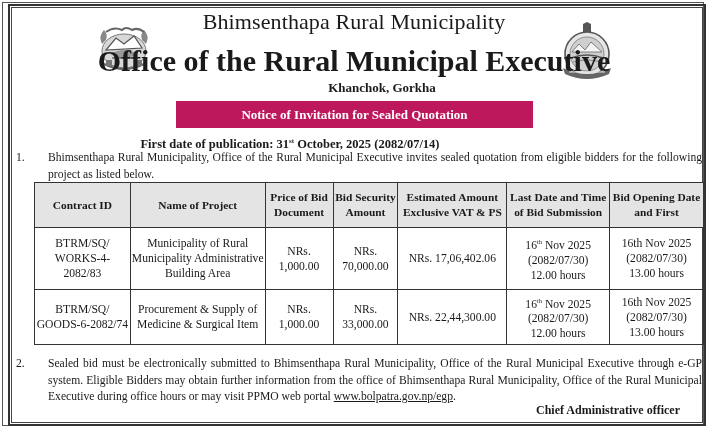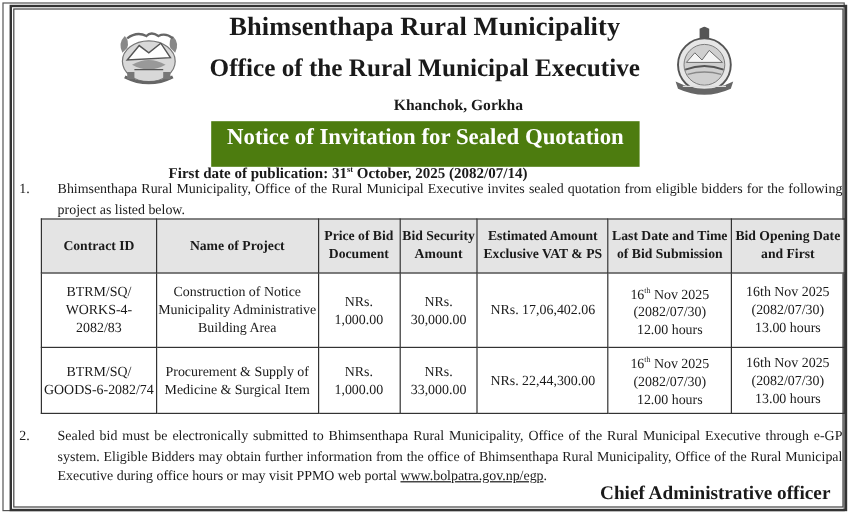--- a/index.html
+++ b/index.html
@@ -7,46 +7,46 @@
          font-family:"Liberation Serif", "DejaVu Serif", serif; color:#1a1a1a; }
   .frame-outer { position:absolute; left:2px; top:2px; width:702px; height:424px;
                  border:1px solid #555; box-sizing:border-box; }
   .frame-mid { position:absolute; left:8px; top:4px; width:698px; height:422px;
                border:2px solid #333; box-sizing:border-box; }
   .frame-inner { position:absolute; left:11px; top:7px; width:692px; height:416px;
                  border:1px solid #444; box-sizing:border-box; }
   .emblem-left { position:absolute; left:92px; top:24px; width:64px; height:50px; }
   .emblem-right { position:absolute; left:557px; top:22px; width:60px; height:62px; }
   .t1 { position:absolute; left:0; width:708px; top:9px; text-align:center;
-        font-weight:bold; font-size:22px; letter-spacing:0.1px; }
+        font-weight:normal; font-size:22px; letter-spacing:0.1px; }
   .t2 { position:absolute; left:0; width:708px; top:44px; text-align:center;
-        font-weight:bold; font-size:21px; }
+        font-weight:bold; font-size:30px; }
   .t3 { position:absolute; left:0; width:708px; top:80px; text-align:center;
         font-weight:bold; font-size:13px;padding-left:28px; }
-  .banner { position:absolute; left:176px; top:101px; width:357px; height:38px;
-            background:#4d7c0f; color:#fff; font-weight:bold; font-size:19px;
+  .banner { position:absolute; left:176px; top:101px; width:357px; height:27px;
+            background:#be185d; color:#fff; font-weight:bold; font-size:13px;
             text-align:center; line-height:27px; }
   .pubdate { position:absolute; left:0; width:580px; top:137px; text-align:center;
              font-weight:bold; font-size:12.5px; }
   .pubdate sup { font-size:7px; }
   .para { position:absolute; font-size:11.6px; line-height:16.5px; text-align:justify; }
   .p1 { left:16px; top:150px; width:686px; }
   .p2 { left:16px; top:356px; width:686px; }
   .num { position:absolute; left:0; top:0; }
   .ptext { margin-left:32px; }
   .p1 .ptext, .p2 .ptext { text-align-last:left; }
   table.bids { position:absolute; left:34px; top:182px; width:670px;
                border-collapse:collapse; font-size:11.6px;padding-left:17px; }
   table.bids th, table.bids td { border:1px solid #333; text-align:center;
                vertical-align:middle; padding:0 1px; line-height:15px; }
   table.bids th { background:#e4e4e4; font-weight:bold; height:44px; font-size:11.4px; }
   table.bids td { height:61px; }
   table.bids tr.r2 td { height:54px; }
   table.bids sup { font-size:6.5px; }
-  .signature { position:absolute; right:16px; top:403px; font-weight:bold; font-size:16px; }
+  .signature { position:absolute; right:28px; top:403px; font-weight:bold; font-size:12px; }
   a.link { color:#1a1a1a; text-decoration:underline; }
 </style>
 </head>
 <body>
 
 <div class="frame-outer"></div>
 <div class="frame-mid"></div>
 <div class="frame-inner"></div>
 
 <div class="emblem-left">
@@ -105,23 +105,23 @@
       <th>Price of Bid Document</th>
       <th>Bid Security Amount</th>
       <th>Estimated Amount Exclusive VAT &amp; PS</th>
       <th>Last Date and Time of Bid Submission</th>
       <th>Bid Opening Date and First</th>
     </tr>
   </thead>
   <tbody>
     <tr class="r1">
       <td><span>BTRM/SQ/</span><br><span>WORKS-4-2082/83</span></td>
-      <td>Construction of Notice Municipality Administrative Building Area</td>
+      <td>Municipality of Rural Municipality Administrative Building Area</td>
       <td>NRs. 1,000.00</td>
-      <td><span>NRs.</span><br><span>30,000.00</span></td>
+      <td><span>NRs.</span><br><span>70,000.00</span></td>
       <td>NRs. 17,06,402.06</td>
       <td><span>16</span><sup>th</sup><span> Nov 2025</span><br><span>(2082/07/30)</span><br><span>12.00 hours</span></td>
       <td><span>16th Nov 2025</span><br><span>(2082/07/30)</span><br><span>13.00 hours</span></td>
     </tr>
     <tr class="r2">
       <td><span>BTRM/SQ/</span><br><span>GOODS-6-2082/74</span></td>
       <td>Procurement &amp; Supply of Medicine &amp; Surgical Item</td>
       <td>NRs. 1,000.00</td>
       <td><span>NRs.</span><br><span>33,000.00</span></td>
       <td>NRs. 22,44,300.00</td>

